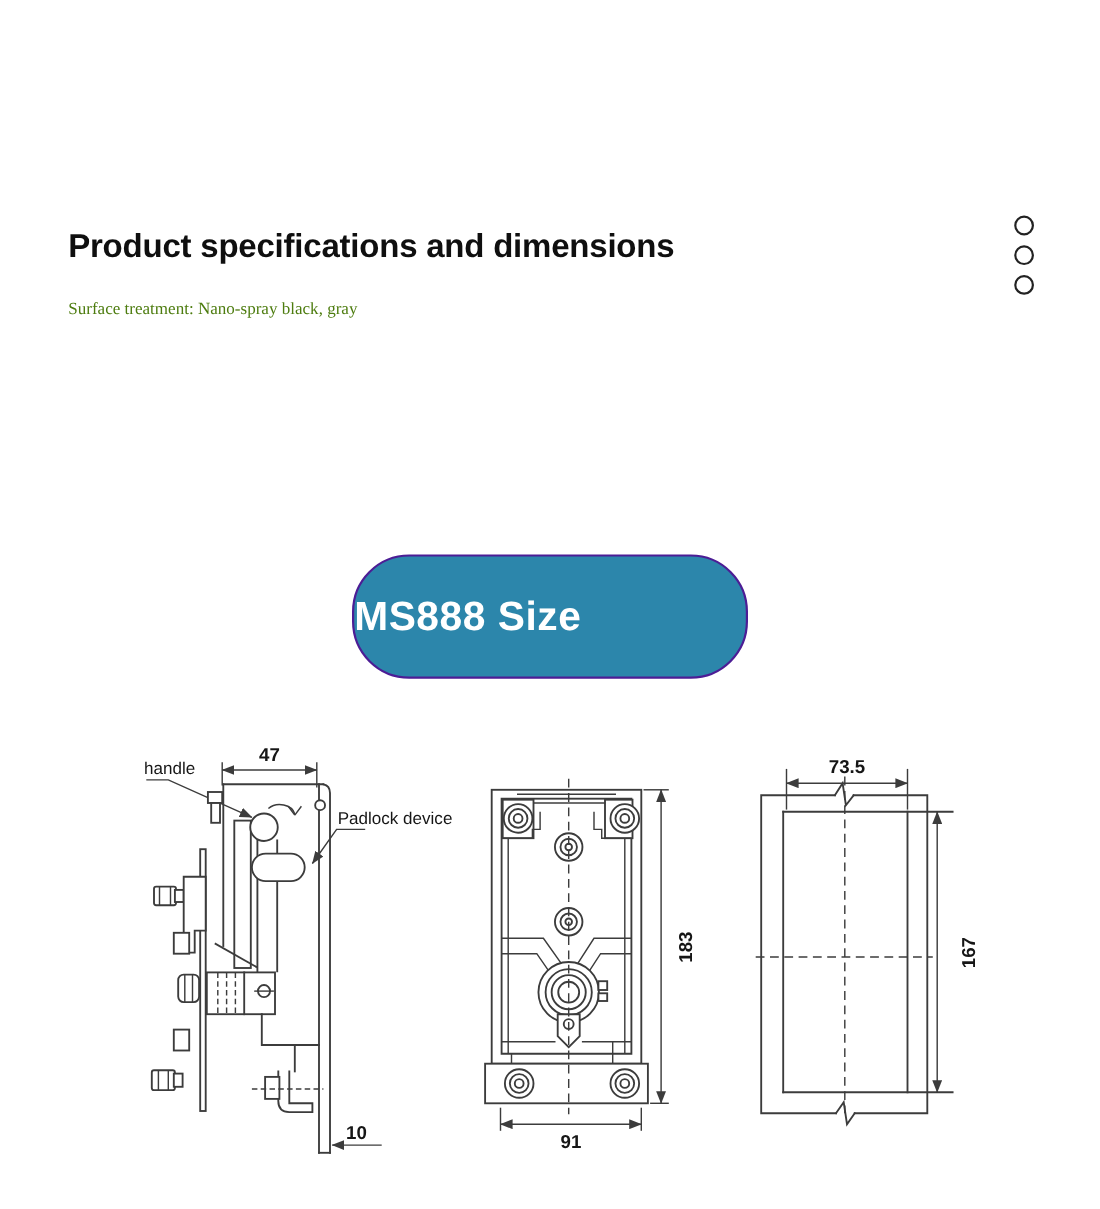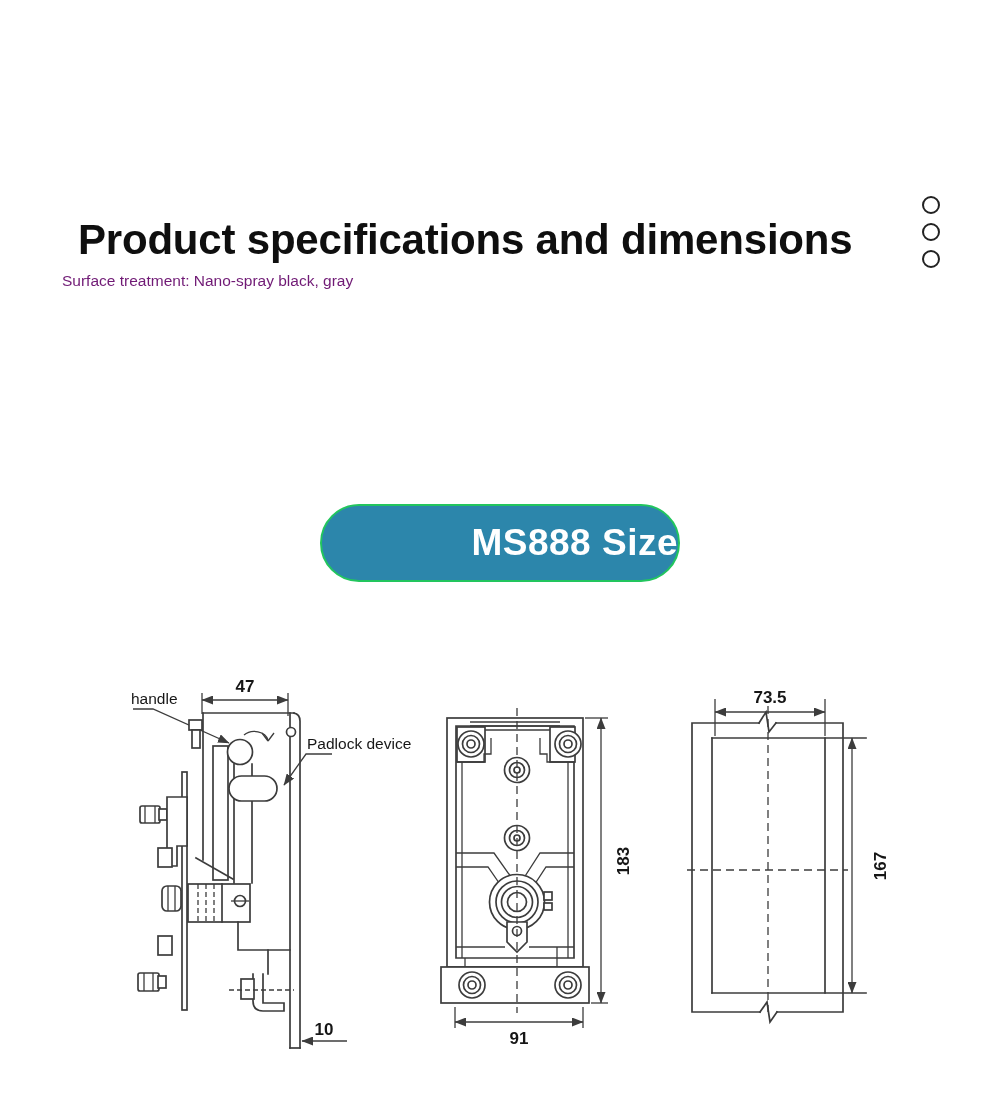--- a/index.html
+++ b/index.html
@@ -1,40 +1,40 @@
 <!DOCTYPE html>
 <html><head>
 <meta charset="utf-8">
 <style>
   html,body{margin:0;padding:0;}
   body{
     width:1000px;height:1099px;position:relative;background:#ffffff;
     font-family:"Liberation Sans",sans-serif;overflow:hidden;
   }
   .page-title{
-    position:absolute;left:78px;top:188px;
-    font-size:42px;font-weight:bold;color:#0f0f0f;letter-spacing:-0.2px;
+    position:absolute;left:62px;top:188px;
+    font-size:30px;font-weight:bold;color:#0f0f0f;letter-spacing:-0.2px;
     white-space:nowrap;
   }
   .specs{
     position:absolute;left:62px;top:270px;
-    font-size:15.5px;line-height:22px;color:#701a75;white-space:nowrap;
+    font-size:15.5px;line-height:22px;color:#4d7c0f;white-space:nowrap;font-family:Liberation Serif, serif;
   }
   .dots{
     position:absolute;left:922px;top:196px;
     display:flex;flex-direction:column;gap:9px;
   }
   .dot{
     width:14px;height:14px;border-radius:50%;
     border:2.2px solid #222;background:#fff;
   }
   .badge{
-    position:absolute;left:320px;top:504px;width:360px;height:78px;
-    background:#2c86ab;border:2px solid #22c55e;border-radius:52px;
-    display:flex;align-items:center;justify-content:flex-end;
+    position:absolute;left:320px;top:504px;width:360px;height:113px;
+    background:#2c86ab;border:2px solid #4c1d95;border-radius:52px;
+    display:flex;align-items:center;justify-content:flex-start;
     box-sizing:border-box;
   }
   .badge-label{
     color:#ffffff;font-size:37px;font-weight:bold;letter-spacing:0.5px;
   }
   svg.drawing{position:absolute;left:0;top:0;}
   svg .ln{stroke:#3c3c3c;stroke-width:1.7;fill:none;stroke-linecap:square;}
   svg .lnw{stroke:#3c3c3c;stroke-width:1.7;fill:#ffffff;}
   svg .thin{stroke:#3c3c3c;stroke-width:1.3;fill:none;}
   svg .dash{stroke:#3c3c3c;stroke-width:1.3;fill:none;stroke-dasharray:8 5;}

